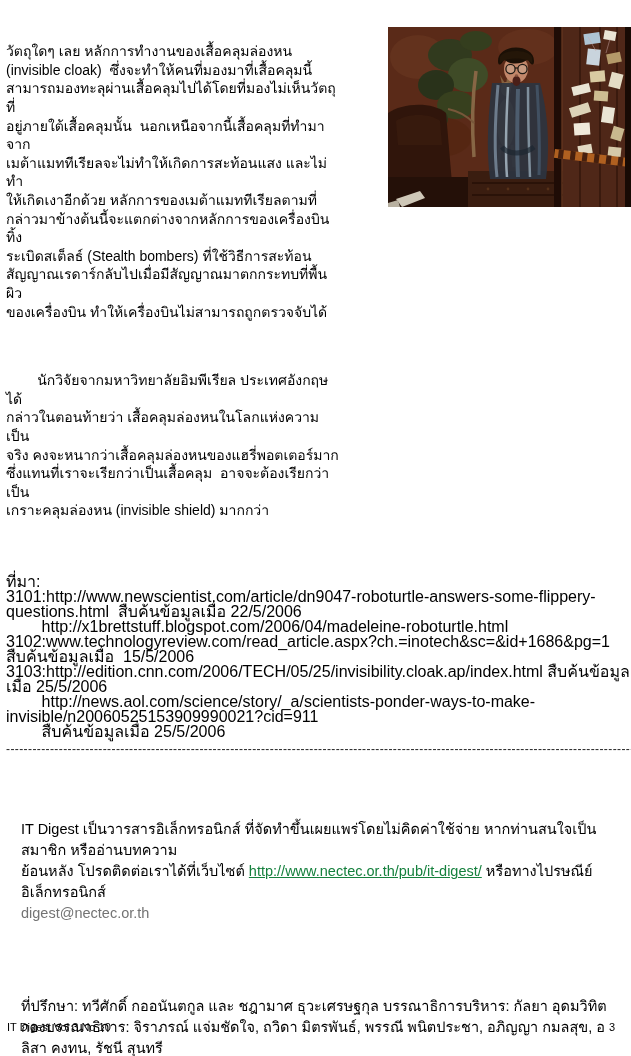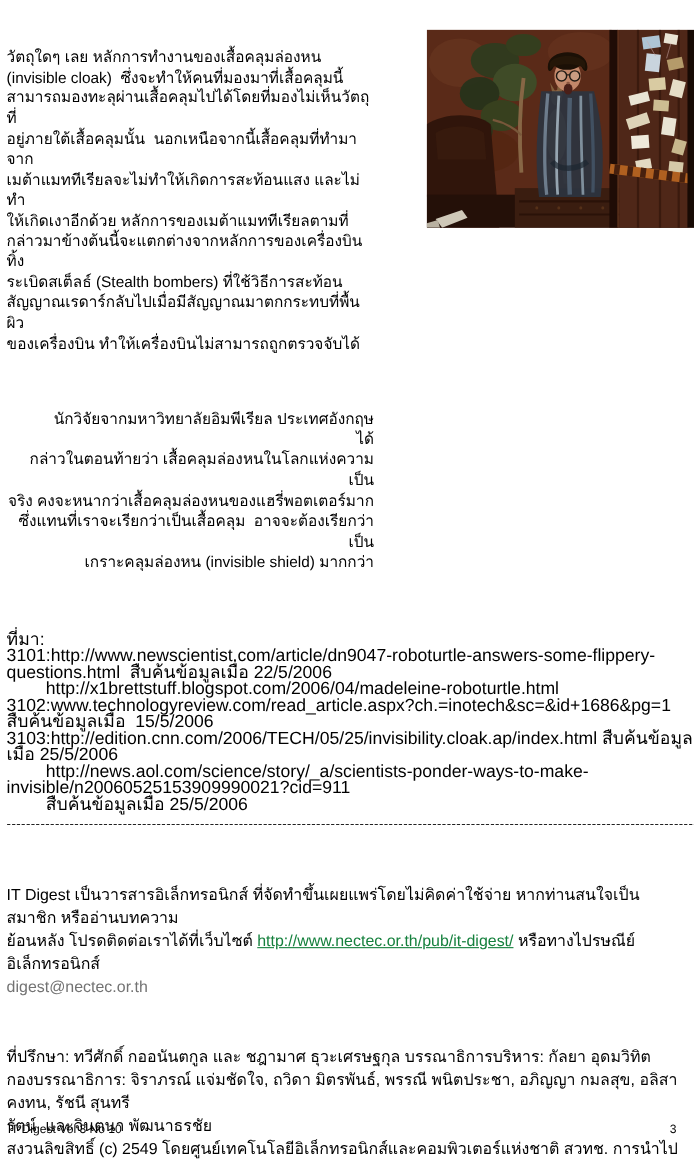--- a/index.html
+++ b/index.html
@@ -4,30 +4,30 @@
 <style>
   html,body{margin:0;padding:0;}
   body{
     width:631px;height:1056px;position:relative;background:#ffffff;color:#000;
     font-family:"Liberation Sans","DejaVu Sans",sans-serif;overflow:hidden;
   }
   .content{padding:5px 0 0 6px;}
   .top-row{display:flex;gap:48px;}
   .col-text{width:347px;font-size:14px;line-height:18.6px;white-space:pre-wrap;}
   .col-text p{margin:0;}
-  .para2{margin-top:13px !important;text-align:right;}
+  .para2{margin-top:13px !important;}
   .col-figure{width:246px;padding-top:22px;text-align:center;}
   .photo-frame{width:243px;height:180px;display:block;margin:0 auto;}
   .caption{margin-top:12px;font-style:italic;font-size:13px;line-height:17px;white-space:pre-wrap;}
   .sources{margin-top:17px;font-size:16px;line-height:15px;}
   .sources .src-label{white-space:pre-wrap;}
   .sources .src-lines{white-space:pre-wrap;}
   .sep{margin-top:3px;width:625px;overflow:hidden;white-space:nowrap;font-size:12px;color:#222;letter-spacing:0.4px;}
   .newsletter{margin-top:6px;padding-right:8px;font-size:14.5px;line-height:21px;white-space:pre-wrap;}
-  .newsletter p{margin:0;}
+  .newsletter p{margin:15px;}
   a.weblink{color:#15803d;text-decoration:underline;cursor:pointer;}
   a.maillink{color:#737373;text-decoration:none;cursor:pointer;}
   .footer{position:absolute;top:1021px;left:7px;right:16px;display:flex;justify-content:space-between;font-size:11px;}
 </style>
 </head>
 <body>
 
 <div class="content">
 
   <div class="top-row">

